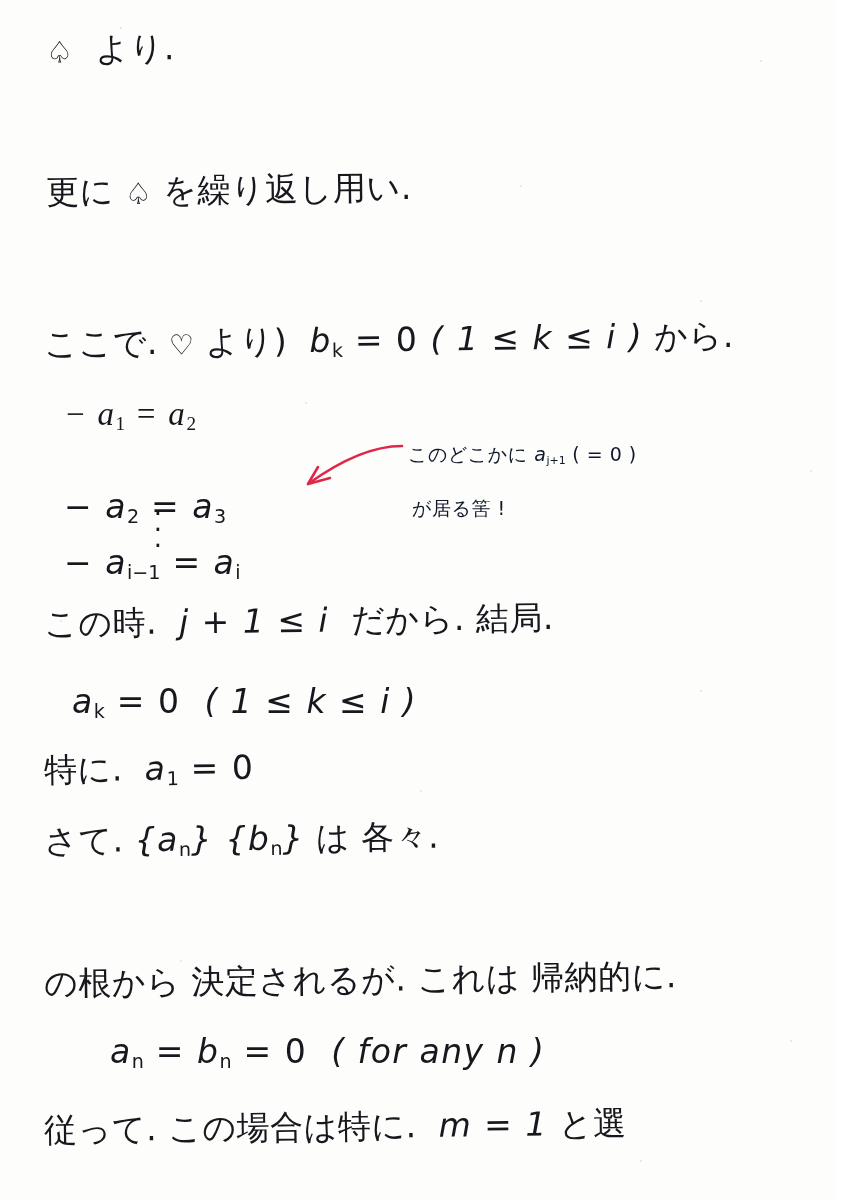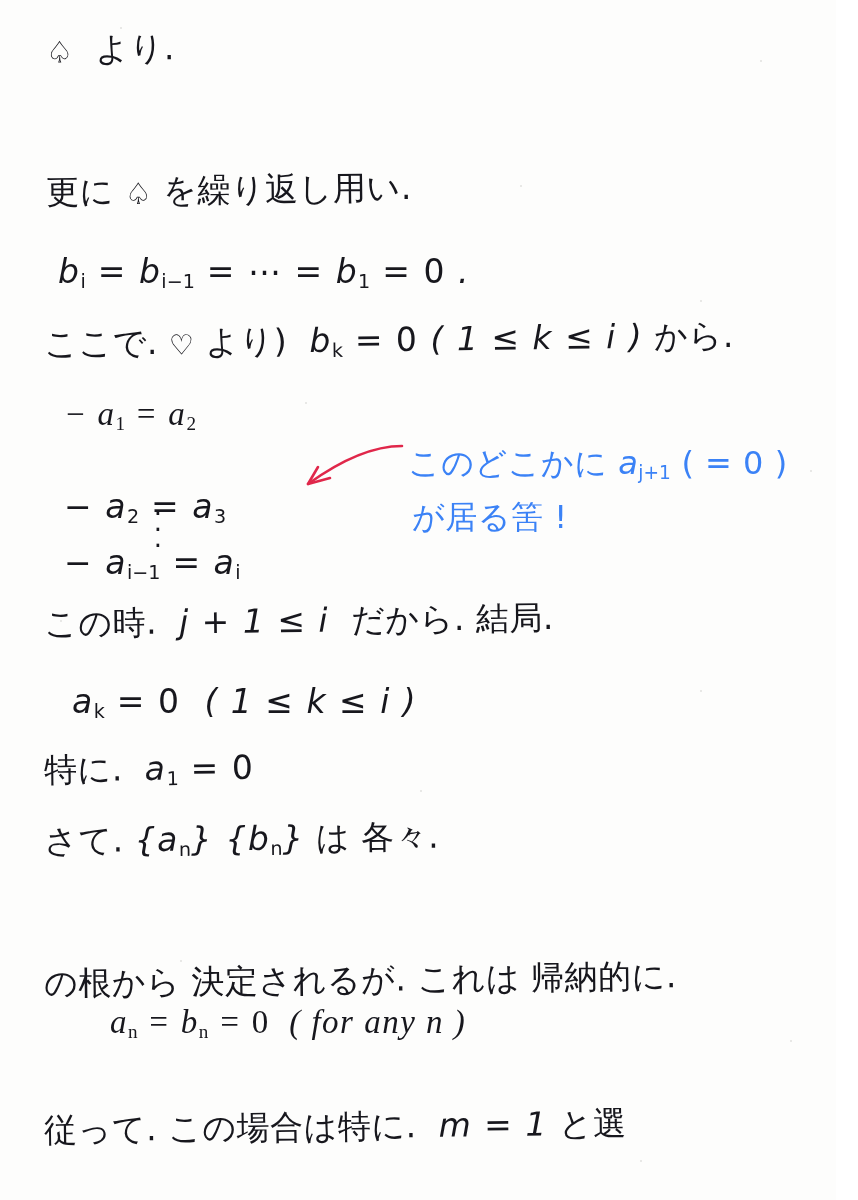--- a/index.html
+++ b/index.html
@@ -55,22 +55,22 @@
     letter-spacing: 0;
   }
   sup {
     font-size: 0.58em;
     font-style: normal;
     vertical-align: 0.55em;
     letter-spacing: 0;
   }
   .annot {
     position: absolute;
-    color: #3b82f6;
-    font-size: 32px;
+    color: #0f172a;
+    font-size: 19px;
     white-space: nowrap;
     font-family: "DejaVu Sans", sans-serif;
     letter-spacing: .5px;
   }
   .spade-sym {
     display: inline-block;
     font-size: 30px;
     line-height: 1;
     transform: translateY(2px);
   }
@@ -113,23 +113,20 @@
   <div class="line jp slight-rot1" style="left:46px; top:32px;">
     <span class="spade-sym">♤</span>
     <span>&nbsp;より.</span>
   </div>
 
 
   <div class="line jp slight-rot1" style="left:46px; top:173px;">
     更に <span class="spade-sym">♤</span> を繰り返し用い.
   </div>
 
-  <div class="line math" style="left:58px; top:252px;">
-    b<sub>i</sub> = b<sub>i−1</sub> = ⋯ = b<sub>1</sub> = <span class="math-up">0</span> .
-  </div>
 
   <div class="line jp slight-rot1" style="left:44px; top:323px;">
     ここで. <span class="heart-sym">♡</span> より) &nbsp;<span class="math">b<sub>k</sub> = <span class="math-up">0</span> ( 1 ≤ k ≤ i )</span> から.
   </div>
 
   <div class="line math" style="left:64px; top:396px;font-family:Liberation Serif, serif;">
     − a<sub>1</sub> = a<sub>2</sub>
   </div>
 
   <div class="line math" style="left:64px; top:455px;margin-top:32px;">
@@ -170,21 +167,21 @@
 
   <div class="line jp slight-rot1" style="left:44px; top:822px;">
     さて. <span class="math">{a<sub>n</sub>} {b<sub>n</sub>}</span> は 各々.
   </div>
 
 
   <div class="line jp slight-rot1" style="left:44px; top:963px;">
     の根から 決定されるが. これは 帰納的に.
   </div>
 
-  <div class="line math" style="left:110px; top:1004px;font-family:Liberation Serif, serif;">
+  <div class="line math" style="left:110px; top:1032px;">
     a<sub>n</sub> = b<sub>n</sub> = <span class="math-up">0</span> &nbsp;( <span style="font-style:italic;">for any n</span> )
   </div>
 
   <div class="line jp slight-rot1" style="left:44px; top:1110px;">
     従って. この場合は特に. &nbsp;<span class="math">m = 1</span> と選
   </div>
 
 </div>
 
 </body></html>

